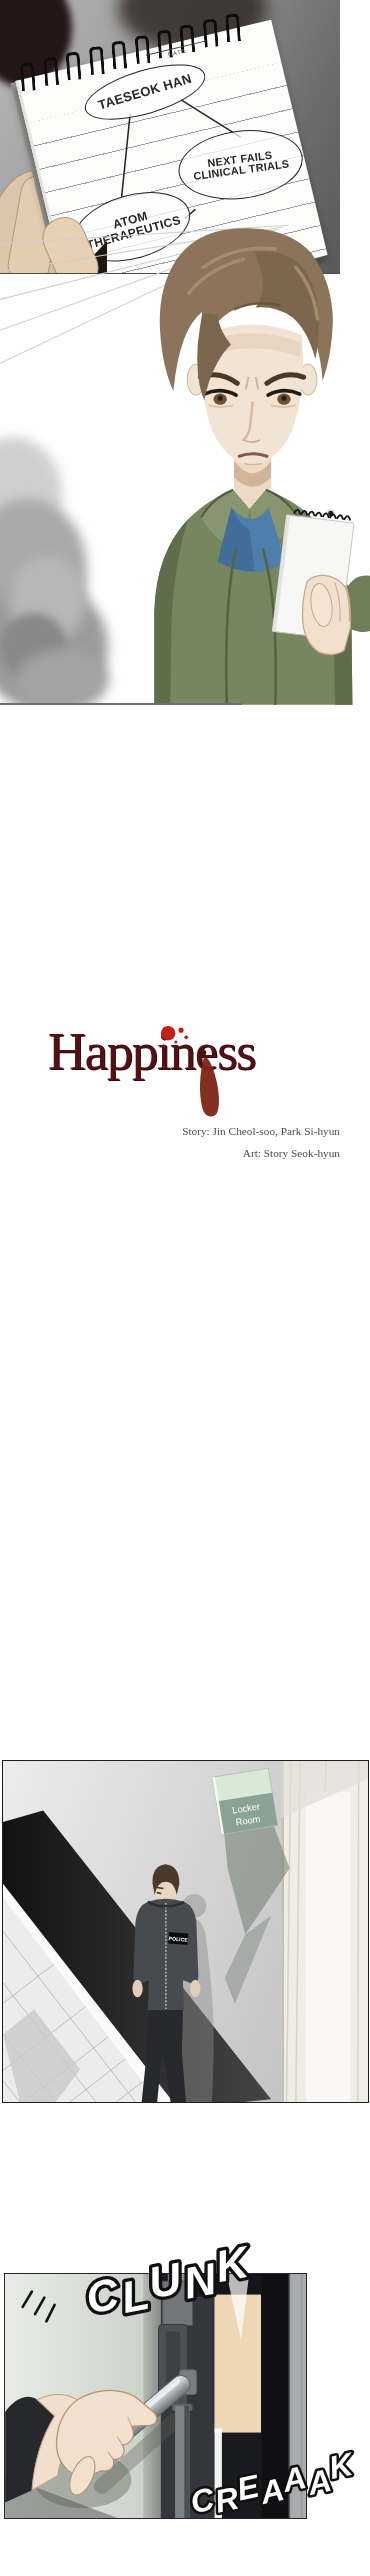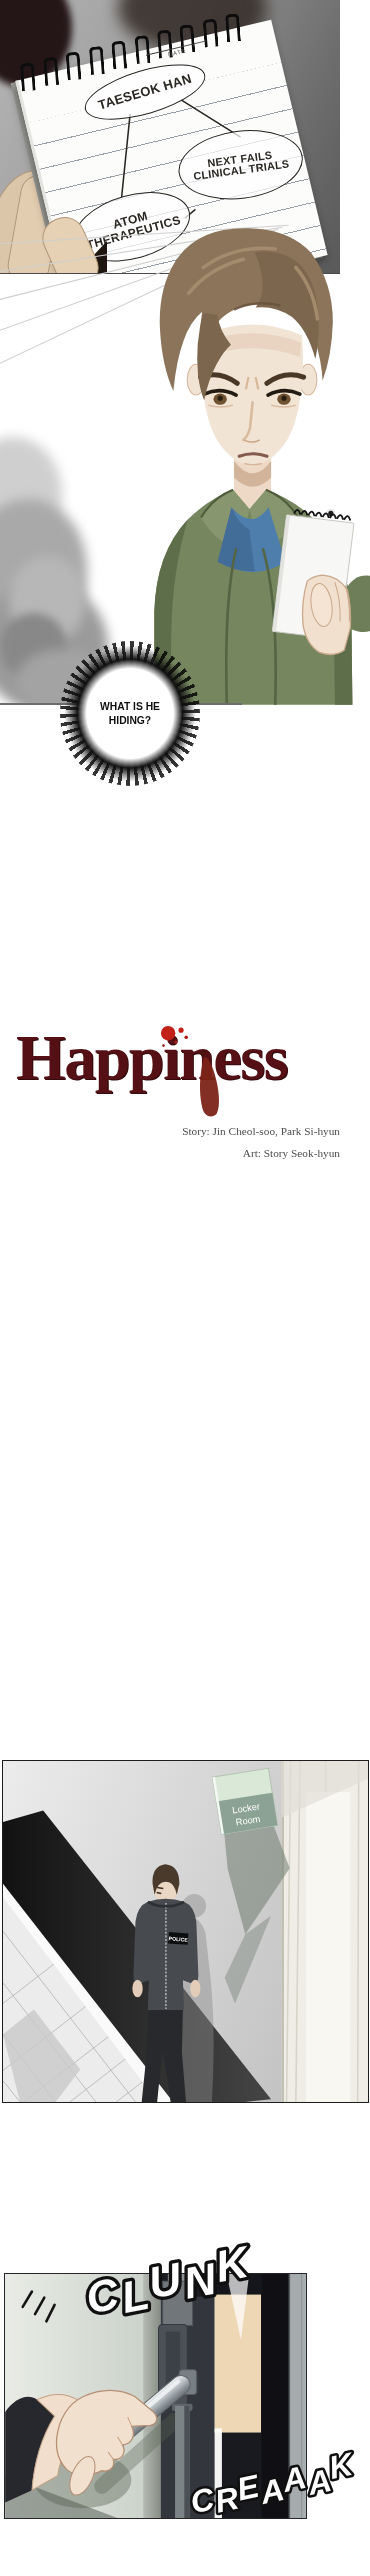--- a/index.html
+++ b/index.html
@@ -28,21 +28,21 @@
   .smoke{position:absolute;border-radius:50%;filter:blur(5.7px);}
   .p2edge{position:absolute;left:0;top:482px;width:242px;height:1.5px;background:#6d6d6d;}
   .bubble{position:absolute;z-index:6;border-radius:50%;display:flex;align-items:center;justify-content:center;
      text-align:center;filter:blur(0.3px);
      background:radial-gradient(closest-side,#ffffff 55%,#ffffff 62%,rgba(14,14,14,.97) 75%,rgba(14,14,14,0) 94%),
                 repeating-conic-gradient(rgba(0,0,0,.8) 0deg 3deg,rgba(0,0,0,0) 3deg 7.2deg);}
   .bubble-text{font-weight:bold;font-size:10.3px;line-height:1.32;color:#101010;filter:blur(0);}
   .bubble-text span{display:block;}
   
   .title{position:absolute;left:0;top:1021px;width:303px;text-align:center;z-index:1;
-         font-family:"Liberation Serif",serif;font-weight:bold;font-size:64px;margin:0;
+         font-family:"Liberation Serif",serif;font-weight:normal;font-size:53px;margin:0;
          color:#541014;letter-spacing:-1.5px;text-shadow:1px 1px 0 #330a0c;}
   .splat{position:absolute;left:152px;top:1026px;z-index:2;}
   .credits{position:absolute;right:31px;top:1121px;text-align:right;z-index:1;
            font-family:"Liberation Serif",serif;font-size:11.3px;color:#4d4d4d;line-height:21.6px;margin-left:16px;}
   
   .panel3{position:absolute;left:2.1px;top:1760px;width:365px;height:341px;border:1px solid #1d1d1d;
           box-sizing:content-box;z-index:1;overflow:hidden;background:#d9d9d9;}
   
   .panel4{position:absolute;left:4.1px;top:2273px;width:301px;height:244px;border:1px solid #25252a;
           z-index:1;overflow:hidden;background:#dfe3dd;}
@@ -165,26 +165,20 @@
         </g>
       </g>
 
       <path d="M352 700 Q340 742 344 784 Q350 822 376 838 Q404 848 424 834 L436 790 Q438 748 430 716 Q412 690 382 688 Q362 690 352 700 Z" fill="#f2e0ce" stroke="#c9a88c" stroke-width="2.5"></path>
       <ellipse cx="380" cy="746" rx="20" ry="42" fill="#f5e4d3" stroke="#c9a88c" stroke-width="2" transform="rotate(-8 380 746)"></ellipse>
       <path d="M406 702 Q418 738 416 778 M426 708 Q436 742 434 778" stroke="#c9a88c" stroke-width="2" fill="none"></path>
     </svg>
     <div class="p2edge"></div>
   </div>
 
-  <div class="bubble" style="left:60px;top:641px;width:140px;height:145px;">
-    <div class="bubble-text">
-      <span>WHAT IS HE</span>
-      <span>HIDING?</span>
-    </div>
-  </div>
 
   <h1 class="title">Happiness</h1>
   <svg class="splat" width="88" height="98" viewBox="0 0 170 190">
     <circle cx="31" cy="14" r="14" fill="#c2211a"></circle>
     <circle cx="56" cy="8" r="5" fill="#c2211a"></circle>
     <circle cx="66" cy="22" r="3.5" fill="#b01d16"></circle>
     <circle cx="46" cy="31" r="3" fill="#b01d16"></circle>
     <circle cx="22" cy="38" r="2.5" fill="#8f1a14"></circle>
     <path d="M100 62 C 92 92 90 128 97 158 C 101 176 116 180 125 170 C 133 156 130 122 121 92 C 115 72 106 56 100 62 Z" fill="#7c2417" opacity=".95"></path>
     <circle cx="99" cy="52" r="6" fill="#4b120e"></circle>

